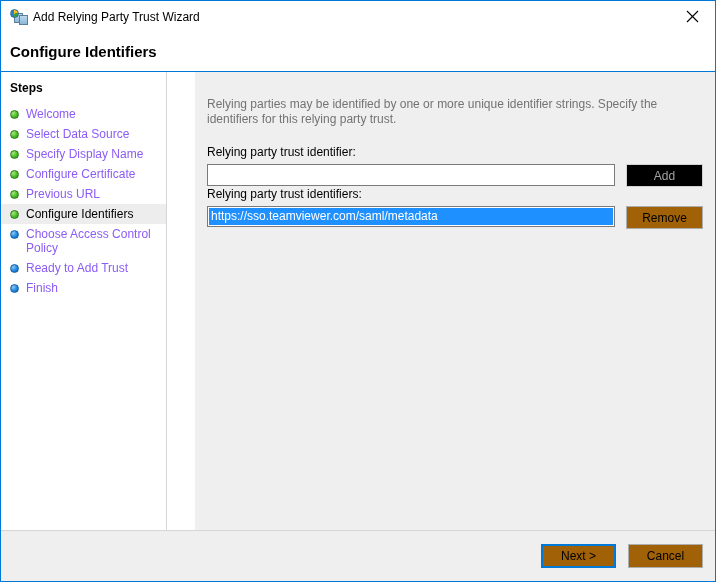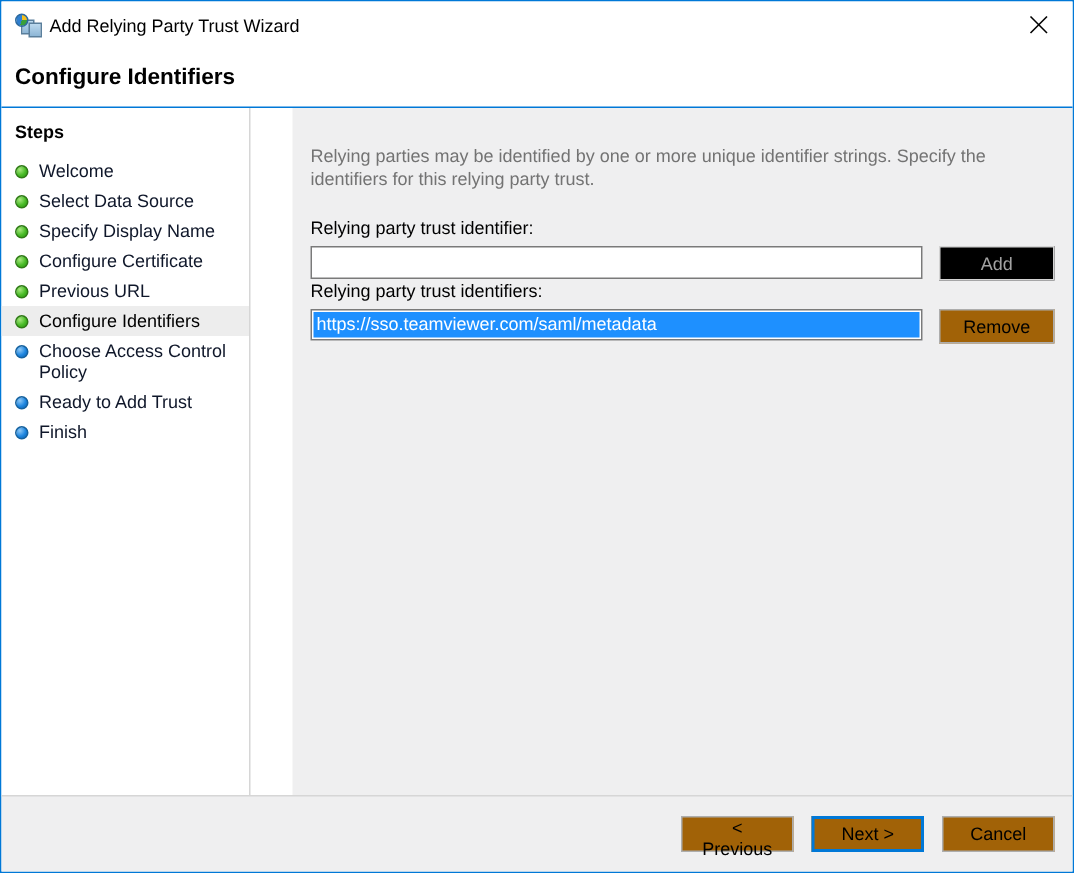--- a/index.html
+++ b/index.html
@@ -146,21 +146,21 @@
     background: radial-gradient(circle at 33% 30%, #a7e77f 0%, #49bb27 55%, #2c8f14 100%);
     border: 1px solid #2f7a16;
   }
   .bullet.todo {
     background: radial-gradient(circle at 33% 30%, #8fc8f5 0%, #1e86e0 55%, #0f5ea8 100%);
     border: 1px solid #15619e;
   }
   .step-label {
     font-size: 12px;
     line-height: 14px;
-    color: #0f172a;
+    color: #8b5cf6;
   }
   .step.current .step-label {
     color: #000000;
   }
 
   
   .content {
     flex: 1;
     background: #efeff0;
     padding: 14px 12px 0 12px;
@@ -357,18 +357,17 @@
         <div class="listbox">
           <div class="list-item selected">https://sso.teamviewer.com/saml/metadata</div>
         </div>
         <button class="btn side">Remove</button>
       </div>
 
     </div>
   </div>
 
   <div class="footer">
-    <button class="btn">&lt; Previous</button>
     <button class="btn default">Next &gt;</button>
     <button class="btn">Cancel</button>
   </div>
 
 </div>
 
 </body></html>

